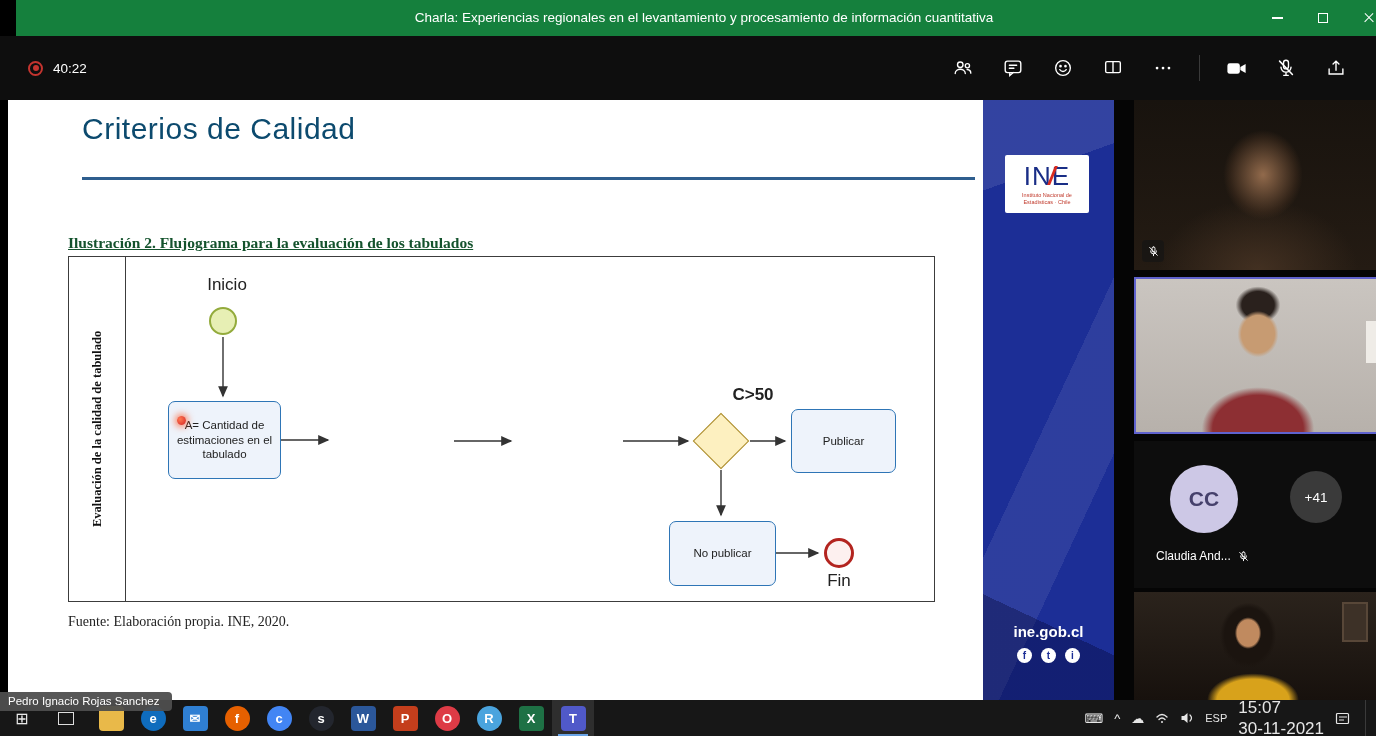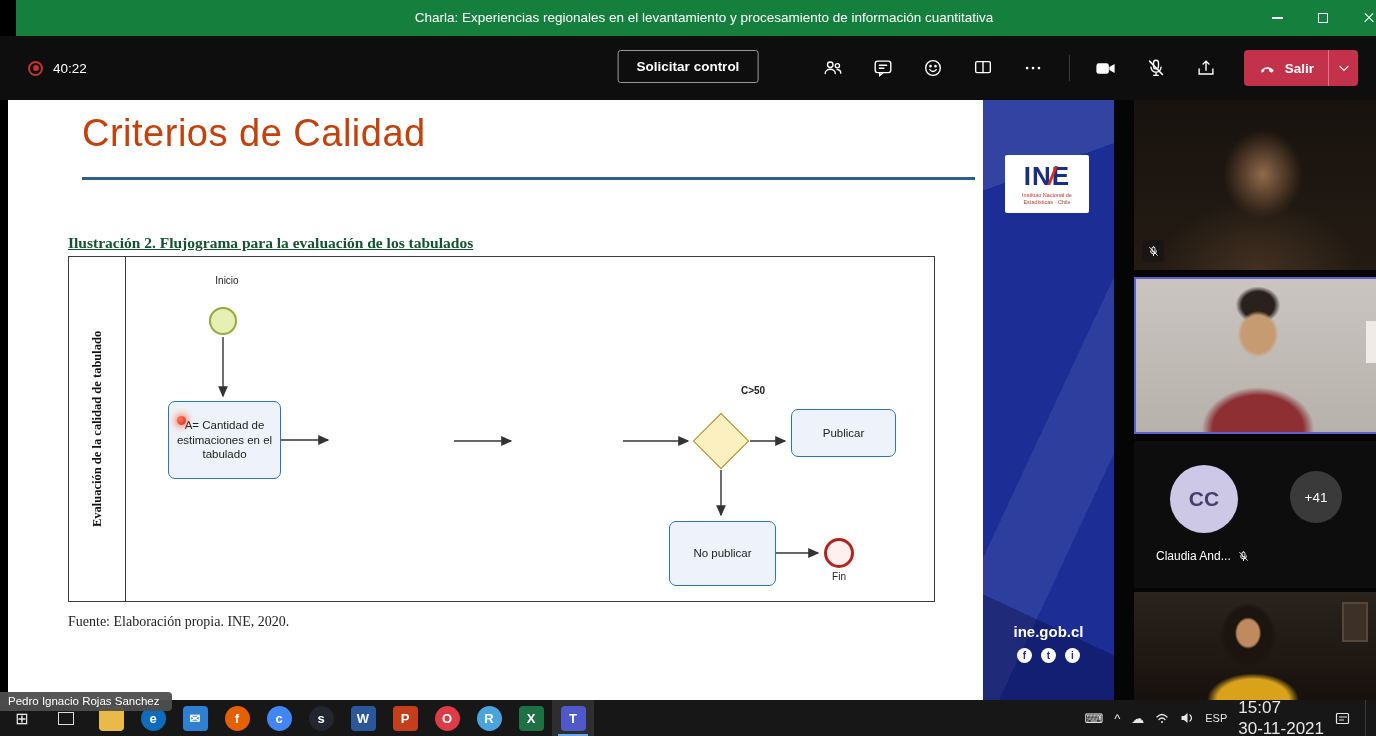--- a/index.html
+++ b/index.html
@@ -32,53 +32,53 @@
   .icon-btn { width:44px; height:44px; display:flex; align-items:center; justify-content:center; border-radius:4px; cursor:pointer; }
   .vsep { width:1px; height:26px; background:#3a3a3a; margin:0 8px; }
   .salir { display:flex; align-items:stretch; background:#c4314b; border-radius:4px; overflow:hidden; margin-left:10px; cursor:pointer; height:36px; }
   .salir-main { display:flex; align-items:center; gap:8px; padding:0 14px; color:#fff; font-size:13.5px; font-weight:600; }
   .salir-chevron { display:flex; align-items:center; justify-content:center; width:30px; border-left:1px solid rgba(255,255,255,.35); }
 
   
   .stage { position:absolute; left:0; top:100px; width:1376px; height:600px; background:#000; }
   .shared { position:absolute; left:8px; top:0; width:1106px; height:600px; background:#fff; }
 
-  .slide-title { position:absolute; left:74px; top:12px; font-size:38px; color:#c2410c; letter-spacing:.5px; }
+  .slide-title { position:absolute; left:74px; top:12px; font-size:30px; color:#0c4a6e; letter-spacing:.5px; }
   .title-rule { position:absolute; left:74px; top:77px; width:893px; height:3px; background:#2e5e8e; }
   .fig-caption { position:absolute; left:60px; top:134px; font-family:"Liberation Serif",serif; font-weight:bold;
     font-size:15.5px; color:#14532d; text-decoration:underline; }
   .source-line { position:absolute; left:60px; top:514px; font-family:"Liberation Serif",serif; font-size:14px; color:#222; }
 
   .chart-frame { position:absolute; left:60px; top:156px; width:867px; height:346px; border:1px solid #3c3c3c; background:#fff; }
   .axis-strip { position:absolute; left:0; top:0; width:57px; height:100%; border-right:1px solid #3c3c3c; }
   .axis-label { position:absolute; left:0; top:0; width:57px; height:100%; display:flex; align-items:center; justify-content:center;
     writing-mode:vertical-rl; transform:rotate(180deg); font-family:"Liberation Serif",serif; font-weight:bold; font-size:12.5px; color:#111; }
 
-  .flow-label { position:absolute; font-size:10px; color:#222; text-align:center; }
+  .flow-label { position:absolute; font-size:17px; color:#222; text-align:center; }
   .start-circle { position:absolute; left:140px; top:50px; width:28px; height:28px; border-radius:50%;
     background:#e7efb4; border:2px solid #93ab3c; }
   .end-circle { position:absolute; left:755px; top:281px; width:30px; height:30px; border-radius:50%;
     background:#fdf0ef; border:3px solid #b3241f; }
   .flow-box { position:absolute; border:1.6px solid #2e75b6; border-radius:7px; background:#eef3fb;
     display:flex; align-items:center; justify-content:center; text-align:center; font-size:11.5px; color:#222; padding:4px 6px; line-height:1.25; }
   .diamond { position:absolute; left:632px; top:164px; width:40px; height:40px; background:#fdf0c0;
     border:1.6px solid #ab8c2e; transform:rotate(45deg); }
   .laser-dot { position:absolute; left:108px; top:159px; width:9px; height:9px; border-radius:50%;
     background:radial-gradient(circle at 35% 35%, #ff7a52, #d42222); box-shadow:0 0 7px 2px rgba(255,90,40,.75); }
   .flow-arrows { position:absolute; left:0; top:0; pointer-events:none; }
 
   
   .ine-panel { position:absolute; right:0; top:0; width:131px; height:600px; background-color:#1c2e96;
     background-image:
       linear-gradient(160deg, rgba(255,255,255,.10) 0 14%, transparent 14%),
       linear-gradient(25deg, rgba(0,0,40,.32) 0 16%, transparent 16%),
       linear-gradient(115deg, transparent 0 52%, rgba(255,255,255,.08) 52% 72%, transparent 72%); }
   .ine-logo { position:absolute; left:22px; top:55px; width:84px; height:58px; background:#fff; border-radius:2px;
     display:flex; flex-direction:column; align-items:center; justify-content:center; }
-  .ine-letters { font-weight:bold; font-size:26px; color:#192d86; letter-spacing:1px; line-height:1; position:relative; }
+  .ine-letters { font-weight:normal; font-size:26px; color:#192d86; letter-spacing:1px; line-height:1; position:relative; }
   .ine-nslash { position:absolute; left:27px; top:3px; width:3px; height:19px; background:#d92b1f; transform:skewX(-22deg); }
   .ine-sub { font-size:5.5px; color:#c0392b; margin-top:3px; text-align:center; line-height:1.2; max-width:76px; }
   .ine-web { position:absolute; left:0; top:523px; width:100%; text-align:center; color:#fff; font-weight:bold; font-size:15px; }
   .ine-socials { position:absolute; left:0; top:548px; width:100%; display:flex; justify-content:center; gap:9px; }
   .soc { width:15px; height:15px; border-radius:50%; background:#fff; color:#1c2e96; font-size:10px; font-weight:bold;
     display:flex; align-items:center; justify-content:center; }
 
   
   .videos { position:absolute; left:1114px; top:0; width:262px; height:600px; background:#050505; }
   .vtile { position:absolute; left:20px; width:248px; background:#111; overflow:hidden; }
@@ -154,21 +154,20 @@
           <span class="close-glyph"></span>
         </div>
     </div>
   </div>
 
   <div class="meetbar">
     <div class="rec">
       <span class="rec-dot"></span>
       <span class="rec-time">40:22</span>
     </div>
-    <button class="ctl-btn">Solicitar control</button>
     <div class="right-cluster">
       <div class="icon-btn">
         <svg viewBox="0 0 24 24" width="22" height="22" fill="none" stroke="#fff" stroke-width="1.5" stroke-linecap="round">
           <circle cx="9" cy="8.5" r="3"></circle>
             <path d="M3.5 18c0-3 3-4.6 5.5-4.6s5.5 1.6 5.5 4.6"></path>
           <circle cx="16.8" cy="9.5" r="2.3"></circle>
             <path d="M16.5 13.6c2.3.2 4 1.7 4 4"></path>
         </svg>
       </div>
       <div class="icon-btn">
@@ -211,33 +210,20 @@
           <rect x="9.3" y="3.5" width="5.4" height="9.5" rx="2.7"></rect>
             <path d="M6.5 11a5.5 5.5 0 0 0 11 0M12 16.5v3.2M9.5 20h5"></path>
           <path d="M5 4.5L19 19" stroke-width="1.7"></path>
         </svg>
       </div>
       <div class="icon-btn">
         <svg viewBox="0 0 24 24" width="22" height="22" fill="none" stroke="#fff" stroke-width="1.5" stroke-linecap="round">
           <path d="M4.5 13v5.5h15V13"></path>
             <path d="M12 14.5V4.5M8.8 7.7L12 4.5l3.2 3.2"></path>
         </svg>
-      </div>
-      <div class="salir">
-        <div class="salir-main">
-          <svg viewBox="0 0 24 24" width="19" height="19">
-            <path d="M4 14.5c4.8-5.4 11.2-5.4 16 0l-2.6 2.8c-1-.8-2.2-1.5-3.3-1.9l-.2-2.3c-1.9-.6-3.9-.6-5.8 0l-.2 2.3c-1.1.4-2.3 1.1-3.3 1.9z" fill="#fff"></path>
-          </svg>
-          <span>Salir</span>
-        </div>
-        <div class="salir-chevron">
-          <svg viewBox="0 0 24 24" width="16" height="16" fill="none" stroke="#fff" stroke-width="1.8" stroke-linecap="round">
-            <path d="M6 9.5l6 6 6-6"></path>
-          </svg>
-        </div>
       </div>
     </div>
   </div>
 
   <div class="stage">
 
     <div class="shared">
       <div class="slide-title">Criterios de Calidad</div>
       <div class="title-rule"></div>
       <div class="fig-caption">Ilustración 2. Flujograma para la evaluación de los tabulados</div>
@@ -268,21 +254,21 @@
         <div class="flow-box" style="left:99px; top:144px; width:113px; height:78px;">
           <span>A= Cantidad de estimaciones en el tabulado</span>
         </div>
         <div class="laser-dot"></div>
 
 
 
         <div class="flow-label" style="left:654px; top:128px; width:60px;font-weight:bold;">C&gt;50</div>
         <div class="diamond"></div>
 
-        <div class="flow-box" style="left:722px; top:152px; width:105px; height:48px;">
+        <div class="flow-box" style="left:722px; top:152px; width:105px; height:64px;">
           <span>Publicar</span>
         </div>
 
         <div class="flow-box" style="left:600px; top:264px; width:107px; height:65px;">
           <span>No publicar</span>
         </div>
 
         <div class="end-circle"></div>
         <div class="flow-label" style="left:750px; top:314px; width:40px;">Fin</div>
       </div>

